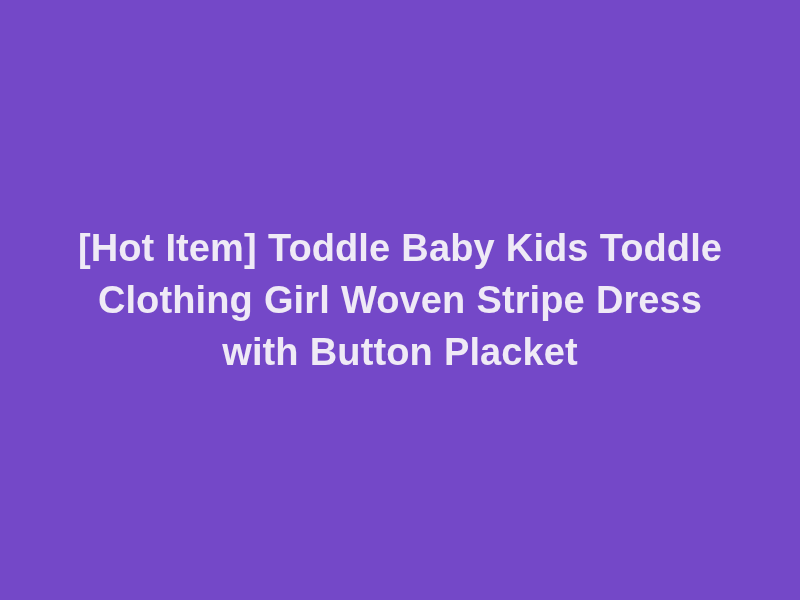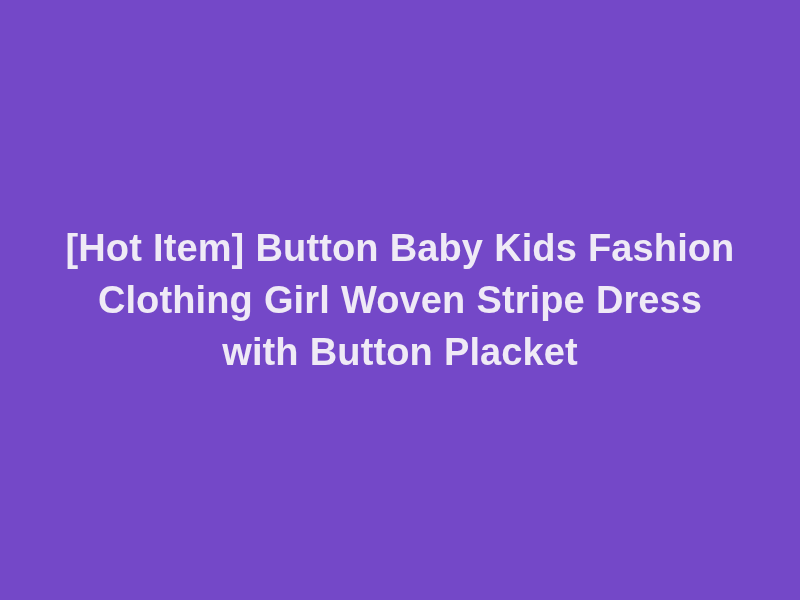--- a/index.html
+++ b/index.html
@@ -40,15 +40,15 @@
     word-spacing: 0.5px;
     white-space: pre-line;
     -webkit-font-smoothing: antialiased;
   }
 </style>
 </head>
 <body>
 
 <div id="placeholder-card" style="background-color: rgb(116, 72, 200);">
 
-  <h1 id="title-block" style="color: rgb(239, 234, 246);">[Hot Item] Button Baby Kids Fashion Clothing Girl Woven Stripe Dress with Button Placket</h1>
+  <h1 id="title-block" style="color: rgb(239, 234, 246);">[Hot Item] Toddle Baby Kids Toddle Clothing Girl Woven Stripe Dress with Button Placket</h1>
 
 </div>
 
 </body></html>

